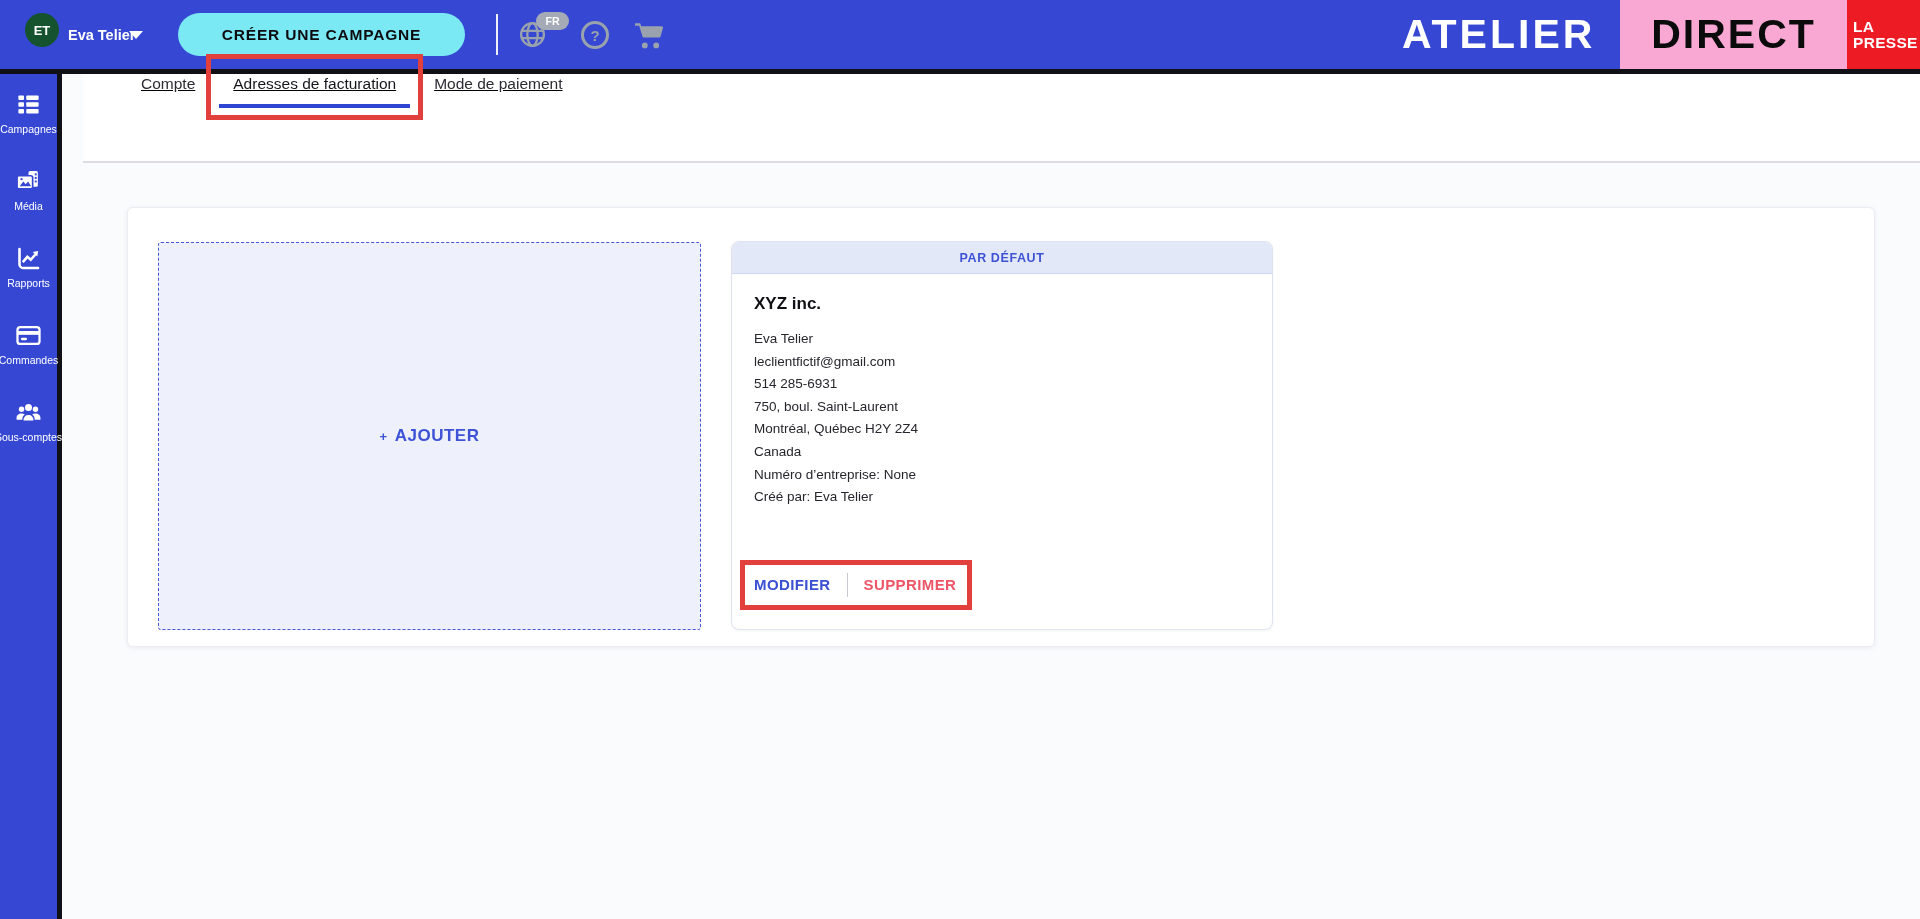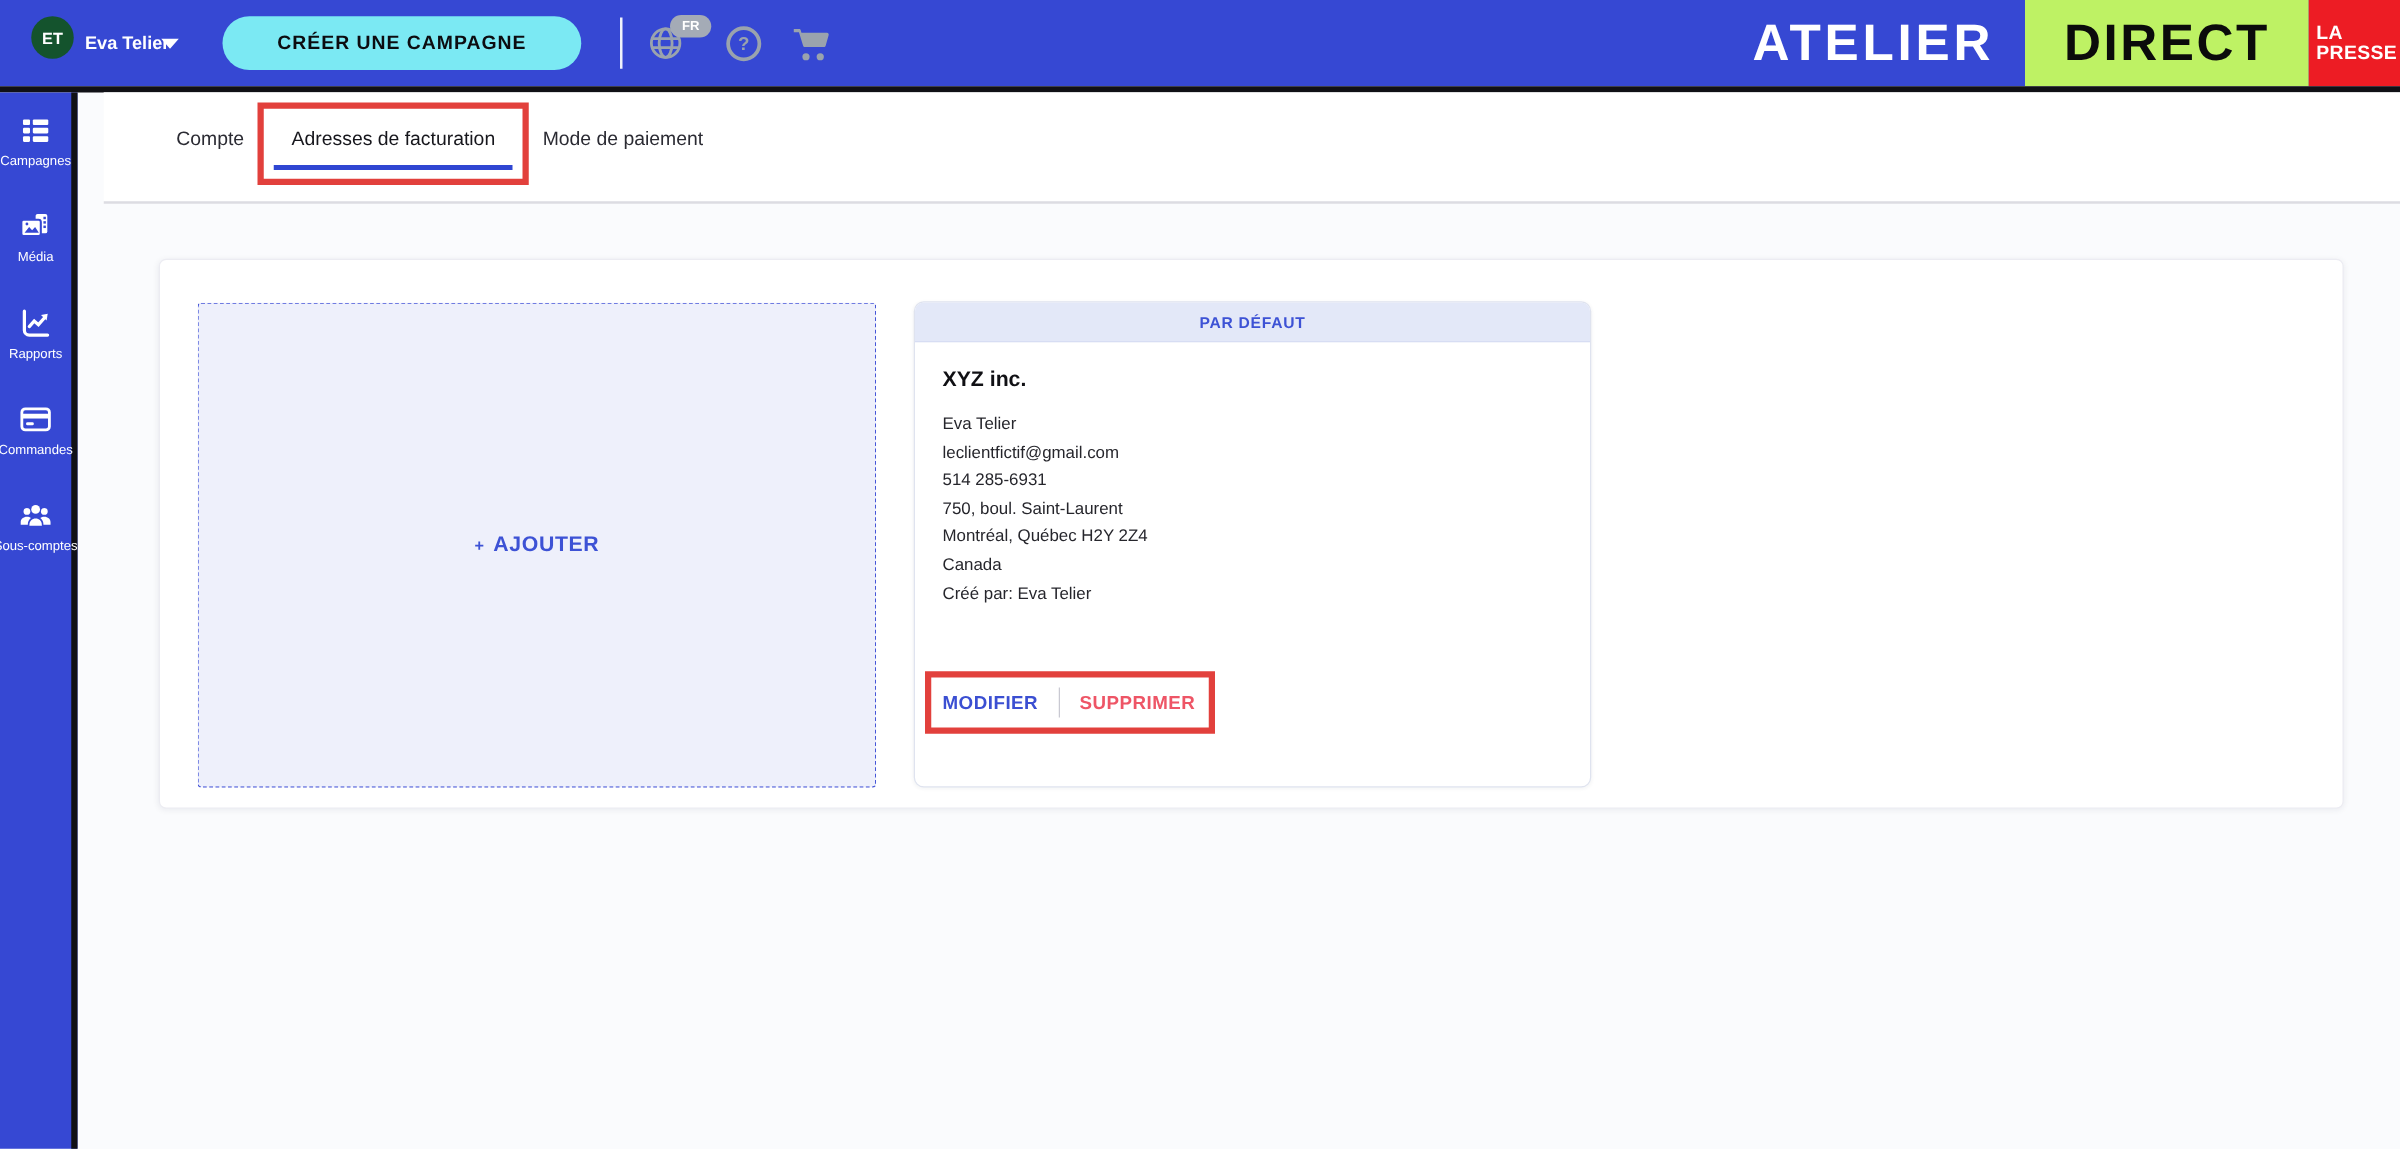--- a/index.html
+++ b/index.html
@@ -25,40 +25,40 @@
   .globe{position:absolute;left:518px;top:20px;width:29px;height:29px;cursor:pointer;}
   .fr-badge{position:absolute;left:536px;top:12px;width:33px;height:18px;border-radius:9px;
             background:#a4abb6;color:#fff;font-size:10.5px;font-weight:bold;
             display:flex;align-items:center;justify-content:center;cursor:pointer;}
   .help{position:absolute;left:581px;top:21px;width:28px;height:28px;border-radius:50%;
         border:3.5px solid #9aa3ad;box-sizing:border-box;color:#9aa3ad;font-weight:bold;font-size:15px;
         display:flex;align-items:center;justify-content:center;cursor:pointer;}
   .cart{position:absolute;left:632px;top:19px;width:33px;height:33px;cursor:pointer;}
   .brand-atelier{position:absolute;left:1402px;top:0;height:69px;display:flex;align-items:center;
                  color:#fff;font-weight:bold;font-size:41px;letter-spacing:3px;}
-  .brand-direct{position:absolute;left:1620px;top:0;width:227px;height:69px;background:#bef264;
+  .brand-direct{position:absolute;left:1620px;top:0;width:227px;height:69px;background:#f9a8d4;
                 color:#0b0b0b;font-weight:bold;font-size:41px;letter-spacing:2px;
                 display:flex;align-items:center;justify-content:center;}
   .brand-lapresse{position:absolute;left:1847px;top:0;width:73px;height:69px;background:#ed1c24;
                   color:#fff;font-weight:bold;font-size:15.5px;line-height:16px;letter-spacing:.3px;
                   display:flex;flex-direction:column;justify-content:center;padding-left:6px;box-sizing:border-box;}
 
   
   .sidebar{position:absolute;left:0;top:74px;width:62px;height:845px;background:#3648d3;
            border-right:5px solid #101016;box-sizing:border-box;}
   .nav{display:flex;flex-direction:column;padding-top:17px;}
   .nav-item{height:77px;display:flex;flex-direction:column;align-items:center;color:#fff;cursor:pointer;}
   .nav-item svg{width:27px;height:27px;flex:0 0 auto;}
   .nav-label{font-size:10.5px;margin-top:5px;white-space:nowrap;}
 
   
   .content{position:absolute;left:83px;top:74px;width:1837px;height:845px;background:#fafbfd;}
   .tabs-strip{position:absolute;left:0;top:0;width:1837px;height:89px;background:#fff;
               border-bottom:2px solid #dcdce2;box-sizing:border-box;
-              display:flex;align-items:center;padding:0 44px;gap:10px;}
+              display:flex;align-items:flex-start;padding:0 44px;gap:10px;text-decoration:underline;}
   .tab{position:relative;padding:0 14px 13px;font-size:15.5px;color:#2b2b33;cursor:pointer;line-height:19px;}
   .tab.active{color:#16161c;}
   .tab.active::after{content:"";position:absolute;left:0;right:0;bottom:-2px;height:4px;background:#2f46d2;}
 
   .page-card{position:absolute;left:44px;top:133px;width:1748px;height:440px;background:#fff;
              border:1px solid #ececf2;border-radius:6px;box-sizing:border-box;
              box-shadow:0 1px 5px rgba(20,30,60,.07);}
   .add-box{position:absolute;left:30px;top:34px;width:543px;height:388px;box-sizing:border-box;
            background:#eef0fb;border:1px dashed #4656d8;border-radius:3px;
            display:flex;align-items:center;justify-content:center;
@@ -204,20 +204,21 @@
     <div class="addr-card">
       <div class="addr-header">PAR DÉFAUT</div>
       <div class="addr-body">
         <div class="company">XYZ inc.</div>
         <div class="addr-line">Eva Telier</div>
         <div class="addr-line">leclientfictif@gmail.com</div>
         <div class="addr-line">514 285-6931</div>
         <div class="addr-line">750, boul. Saint-Laurent</div>
         <div class="addr-line">Montréal, Québec H2Y 2Z4</div>
         <div class="addr-line">Canada</div>
+        <div class="addr-line">Numéro d’entreprise: None</div>
         <div class="addr-line">Créé par: Eva Telier</div>
 
         <div class="actions">
           <span class="btn-modify">MODIFIER</span>
           <span class="actions-divider"></span>
           <span class="btn-delete">SUPPRIMER</span>
           <div class="annot annot-actions"></div>
         </div>
       </div>
     </div>

